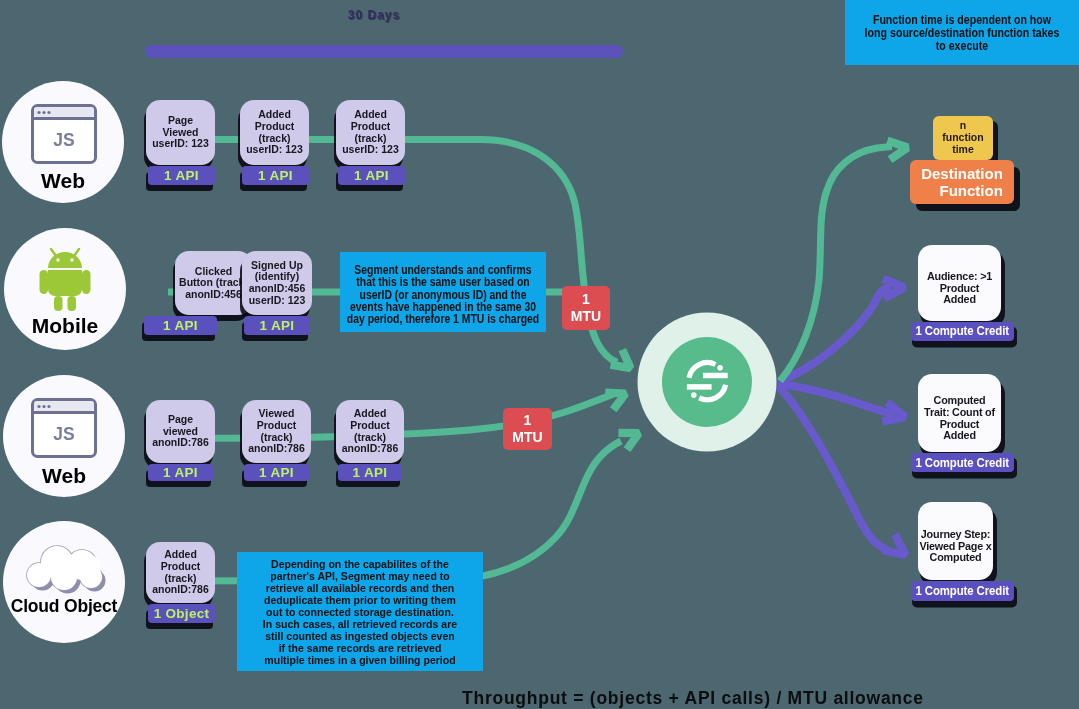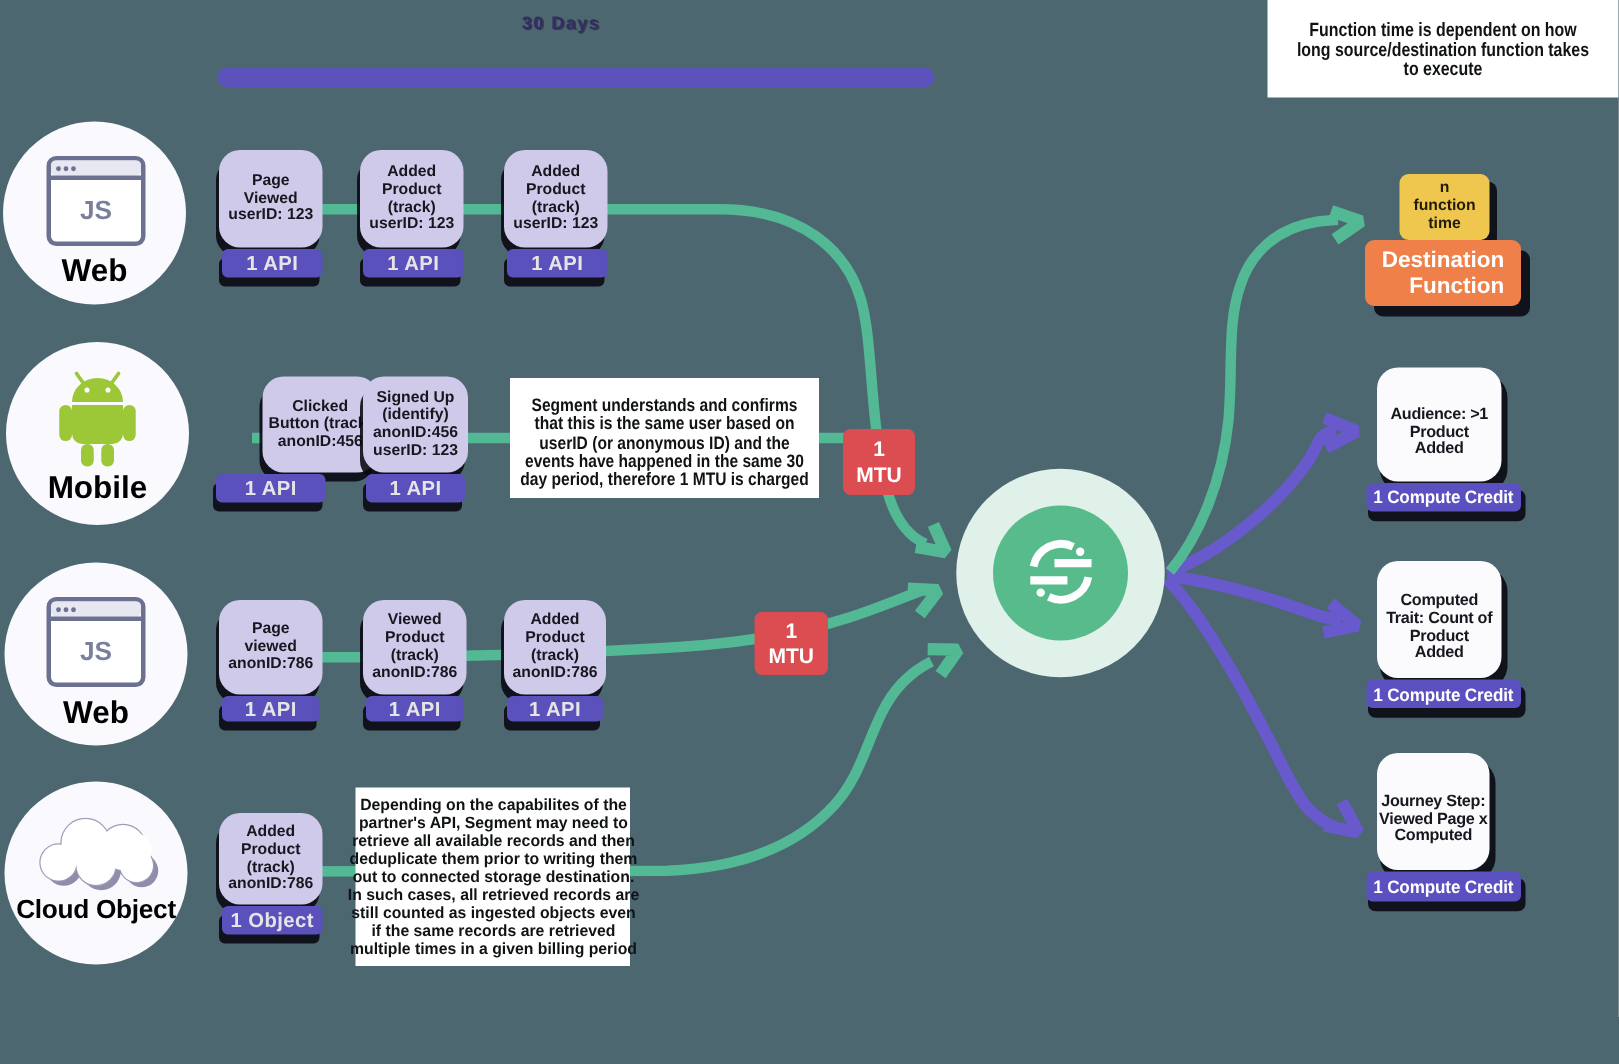--- a/index.html
+++ b/index.html
@@ -1,23 +1,23 @@
 <!DOCTYPE html>
 <html><head>
 <meta charset="utf-8">
 <style>
   html,body{margin:0;padding:0;}
   body{font-family:"Liberation Sans",sans-serif;}
   #stage{position:relative;width:1079px;height:709px;background:#4C6770;overflow:hidden;}
   .abs{position:absolute;}
   .card{position:absolute;background:#CFC9EA;border-radius:14px;display:flex;align-items:center;justify-content:center;text-align:center;font-weight:bold;font-size:10.5px;line-height:11.6px;color:#17171F;box-shadow:-2px 6px 0 0 rgba(8,8,16,0.88);}
-  .badge{position:absolute;background:#5B51BC;border-radius:4px;display:flex;align-items:center;justify-content:center;color:#e5e5e5;font-weight:bold;font-size:13.5px;letter-spacing:0.3px;white-space:nowrap;box-shadow:-2px 6px 0 0 rgba(8,8,16,0.88);}
+  .badge{position:absolute;background:#5B51BC;border-radius:4px;display:flex;align-items:center;justify-content:center;color:#bef264;font-weight:bold;font-size:13.5px;letter-spacing:0.3px;white-space:nowrap;box-shadow:-2px 6px 0 0 rgba(8,8,16,0.88);}
   .wcard{position:absolute;background:#FBFBFE;border-radius:14px;display:flex;align-items:center;justify-content:center;text-align:center;font-weight:bold;font-size:10.8px;line-height:11.8px;letter-spacing:-0.2px;color:#17171F;padding-top:11px;box-sizing:border-box;box-shadow:3px 6px 0 1px rgba(8,8,16,0.88);}
   .cbadge{position:absolute;background:#5B50C0;border-radius:4px;display:flex;align-items:center;justify-content:center;color:#fff;font-weight:bold;font-size:12px;white-space:nowrap;letter-spacing:-0.1px;box-shadow:2px 5.5px 0 1px rgba(8,8,16,0.88);}
-  .note{position:absolute;background:#ffffff;text-align:center;font-weight:bold;color:#101314;white-space:nowrap;}
+  .note{position:absolute;background:#0ea5e9;text-align:center;font-weight:bold;color:#101314;white-space:nowrap;}
   .circle{position:absolute;width:122px;height:122px;border-radius:50%;background:#FAFAFE;}
   .red{position:absolute;background:#DC4D51;border-radius:5px;display:flex;align-items:center;justify-content:center;text-align:center;color:#fff;font-weight:bold;font-size:14px;line-height:17.5px;}
   .ctitle{position:absolute;text-align:center;font-weight:bold;color:#000;}
 </style>
 </head>
 <body>
 <div id="stage">
 
   <svg class="abs" width="1079" height="709" viewBox="0 0 1079 709" style="left:0;top:0;">
     <g fill="none" stroke="#685ACC" stroke-width="8">
@@ -49,21 +49,21 @@
   <div class="abs" style="left:145px;top:45px;width:478px;height:13px;border-radius:6.5px;background:#5C52BC;"></div>
 
   <div class="note" style="left:845px;top:0;width:234px;height:65px;font-size:12.8px;line-height:12.8px;">
       <div style="position:absolute;left:50%;top:14px;transform:translateX(-50%) scaleX(0.83);transform-origin:center top;">Function time is dependent on how<br>long source/destination function takes<br>to execute</div>
     </div>
 
   <div class="note" style="left:340px;top:252px;width:206px;height:80px;font-size:12px;line-height:12.3px;text-decoration:underline;">
       <div style="position:absolute;left:50%;top:12px;transform:translateX(-50%) scaleX(0.866);transform-origin:center top;">Segment understands and confirms<br>that this is the same user based on<br>userID (or anonymous ID) and the<br>events have happened in the same 30<br>day period, therefore 1 MTU is charged</div>
     </div>
 
-  <div class="note" style="left:237px;top:525px;width:183px;height:119px;font-size:10.8px;line-height:12px;">
+  <div class="note" style="left:237px;top:552px;width:246px;height:119px;font-size:10.8px;line-height:12px;">
       <div style="position:absolute;left:50%;top:5.5px;transform:translateX(-50%) scaleX(0.975);transform-origin:center top;">Depending on the capabilites of the<br>partner's API, Segment may need to<br>retrieve all available records and then<br>deduplicate them prior to writing them<br>out to connected storage destination.<br>In such cases, all retrieved records are<br>still counted as ingested objects even<br>if the same records are retrieved<br>multiple times in a given billing period</div>
     </div>
 
   <div class="circle" style="left:2px;top:81px;"></div>
   <div class="circle" style="left:4px;top:228px;"></div>
   <div class="circle" style="left:3px;top:375px;"></div>
   <div class="circle" style="left:3px;top:521px;"></div>
 
   <svg class="abs" style="left:29px;top:102px;" width="70" height="64" viewBox="0 0 70 64">
     <rect x="3.5" y="3.5" width="63" height="57" rx="5" fill="#fff" stroke="#6C7191" stroke-width="3"></rect>
@@ -177,14 +177,15 @@
     </div>
   <div class="wcard" style="left:918px;top:374px;width:83px;height:78px;">Computed<br>Trait: Count of<br>Product<br>Added</div>
   <div class="cbadge" style="left:911px;top:453px;width:102.5px;height:19px;">
       <span style="transform:scaleX(0.95);display:inline-block;">1 Compute Credit</span>
     </div>
   <div class="wcard" style="left:918px;top:502px;width:75px;height:78px;">Journey Step:<br>Viewed Page x<br>Computed</div>
   <div class="cbadge" style="left:911px;top:581px;width:102.5px;height:19.5px;">
       <span style="transform:scaleX(0.95);display:inline-block;">1 Compute Credit</span>
     </div>
 
+  <div class="abs" style="left:462px;top:688px;font-size:17.5px;font-weight:bold;color:#0B0D0E;letter-spacing:0.75px;">Throughput = (objects + API calls) / MTU allowance</div>
 
 </div>
 
 </body></html>

